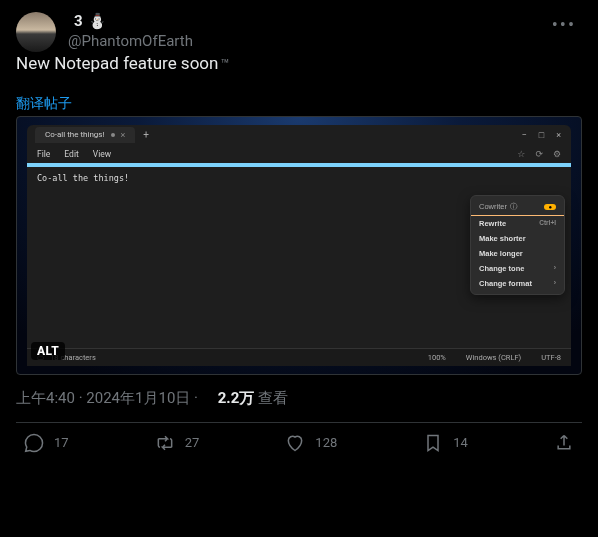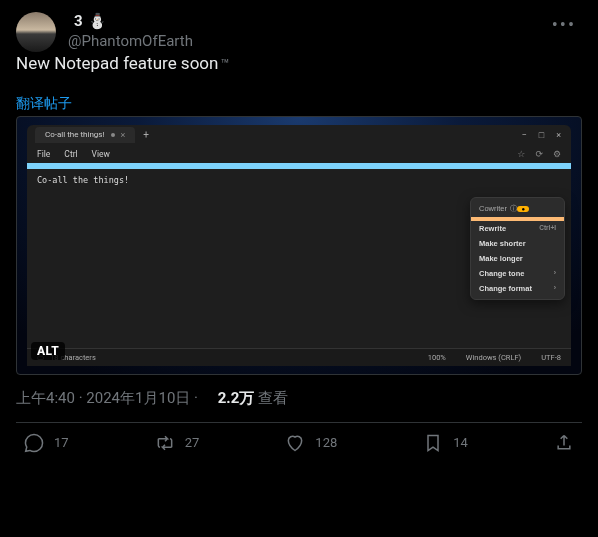--- a/index.html
+++ b/index.html
@@ -49,38 +49,38 @@
     .titlebar { display: flex; align-items: center; height: 20px; padding: 0 4px; }
     .tab {
       display: flex; align-items: center; gap: 6px;
       background: #2a2a2a; padding: 3px 10px; border-radius: 4px 4px 0 0;
       margin-left: 4px; font-size: 8px;
     }
     .tab-dot { width: 4px; height: 4px; border-radius: 50%; background: #888; }
     .tab-close { color: #888; font-size: 9px; }
     .new-tab { margin-left: 8px; color: #aaa; font-size: 10px; }
     .win-controls { margin-left: auto; display: flex; gap: 12px; padding-right: 6px; color: #aaa; font-size: 9px; }
-    .menubar { display: flex; gap: 14px; padding: 4px 10px; font-size: 8.5px; border-bottom: 6px solid #7dd3fc; align-items: center; }
+    .menubar { display: flex; gap: 14px; padding: 4px 10px; font-size: 8.5px; border-bottom: 4px solid #7dd3fc; align-items: center; }
     .menubar-right { margin-left: auto; display: flex; gap: 10px; color: #888; font-size: 9px; }
     .editor { flex: 1; padding: 6px 10px; font-size: 8.5px; color: #ddd; position: relative; font-family: Consolas, monospace; }
     .ctx-menu {
       position: absolute;
       top: 28px; right: 6px;
       background: #2c2c2c;
       border: 1px solid #3a3a3a;
       border-radius: 6px;
       width: 95px;
       padding: 3px 0;
       font-size: 7.5px;
       font-family: -apple-system, sans-serif;
       box-shadow: 0 4px 12px rgba(0,0,0,0.5);
     }
     .ctx-header {
-      display: flex; justify-content: flex-start; align-items: center;
-      padding: 3px 8px; border-bottom: 4px solid #fdba74; color: #aaa;
+      display: flex; justify-content: space-between; align-items: center;
+      padding: 3px 8px; border-bottom: 1px solid #fdba74; color: #aaa;
     }
     .ctx-badge {
       background: #ffb000; color: #000; border-radius: 6px;
       padding: 0 4px; font-size: 6px; font-weight: 600;
     }
     .ctx-item { display: flex; justify-content: space-between; padding: 3px 8px; color: #ddd; font-weight: bold; }
     .ctx-shortcut { color: #888; font-size: 6.5px; }
     .ctx-chevron { color: #888; font-size: 7px; }
     .statusbar {
       display: flex; align-items: center; gap: 18px;
@@ -139,21 +139,21 @@
         </div>
         <div class="new-tab">+</div>
         <div class="win-controls">
           <span>−</span>
           <span>□</span>
           <span>×</span>
         </div>
       </div>
       <div class="menubar">
         <span>File</span>
-        <span>Ctrl</span>
+        <span>Edit</span>
         <span>View</span>
         <div class="menubar-right">
           <span>☆</span>
           <span>⟳</span>
           <span>⚙</span>
         </div>
       </div>
       <div class="editor">
         <span>Co-all the things!</span>
         <div class="ctx-menu">

